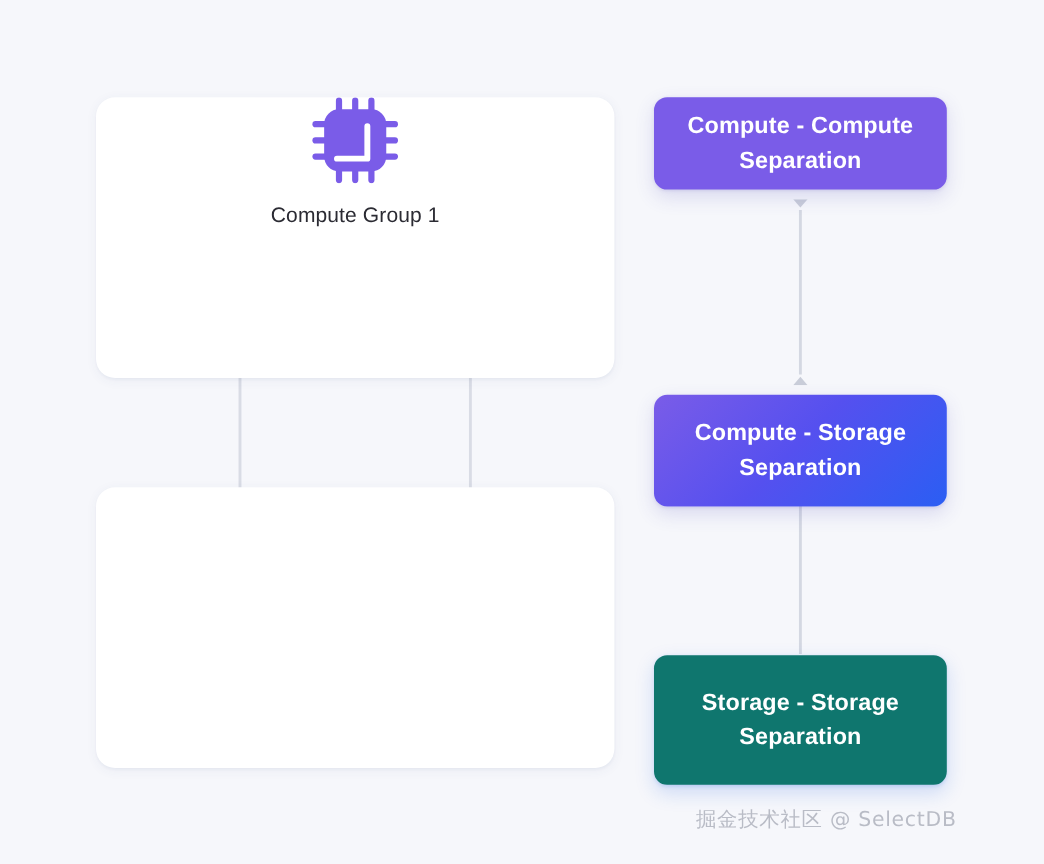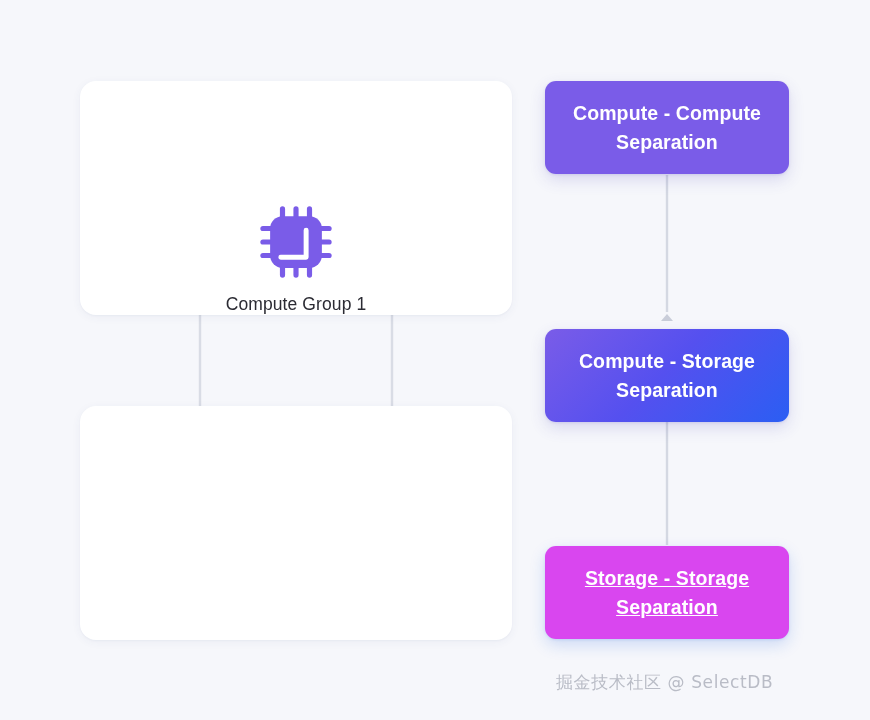--- a/index.html
+++ b/index.html
@@ -43,21 +43,21 @@
     left: 80px;
     top: 406px;
     width: 432px;
     height: 234px;
   }
 
   .node-row {
     position: absolute;
     inset: 0;
     display: flex;
-    align-items: flex-end;
+    align-items: flex-start;
     justify-content: center;
     gap: 74px;
   }
 
   .node {
     display: flex;
     flex-direction: column;
     align-items: center;
     width: 150px;
   }
@@ -97,43 +97,42 @@
     line-height: 1.45;
     font-weight: 600;
     letter-spacing: 0.1px;
     padding: 0 16px;
     box-shadow: 0 6px 16px rgba(70, 60, 180, 0.16),
                 0 1px 3px rgba(70, 60, 180, 0.12);
   }
 
   #card-cc {
     top: 81px;
-    height: 93px;
+    height: 77px;
     background: #7a5ce8;
   }
 
   #card-cs {
     top: 329px;
     height: 93px;
     background: linear-gradient(135deg, #7a5ce8 0%, #5550ef 48%, #2b5ef3 100%);
   }
 
   #card-ss {
     top: 546px;
-    height: 93px;
-    background: #d946ef;
+    height: 108px;
+    background: #0f766e;
     box-shadow: 0 6px 16px rgba(20, 90, 220, 0.18),
                 0 1px 3px rgba(20, 90, 220, 0.12);
-    text-decoration: underline;
   }
 
   
   #watermark {
     position: absolute;
-    left: 556px;
+    left: 580px;
     top: 671px;
     font-size: 17px;
     color: #b9bcc6;
     letter-spacing: 0.6px;
     white-space: nowrap;
     font-family: "DejaVu Sans", "Liberation Sans", sans-serif;
   }
 </style>
 </head>
 <body>

